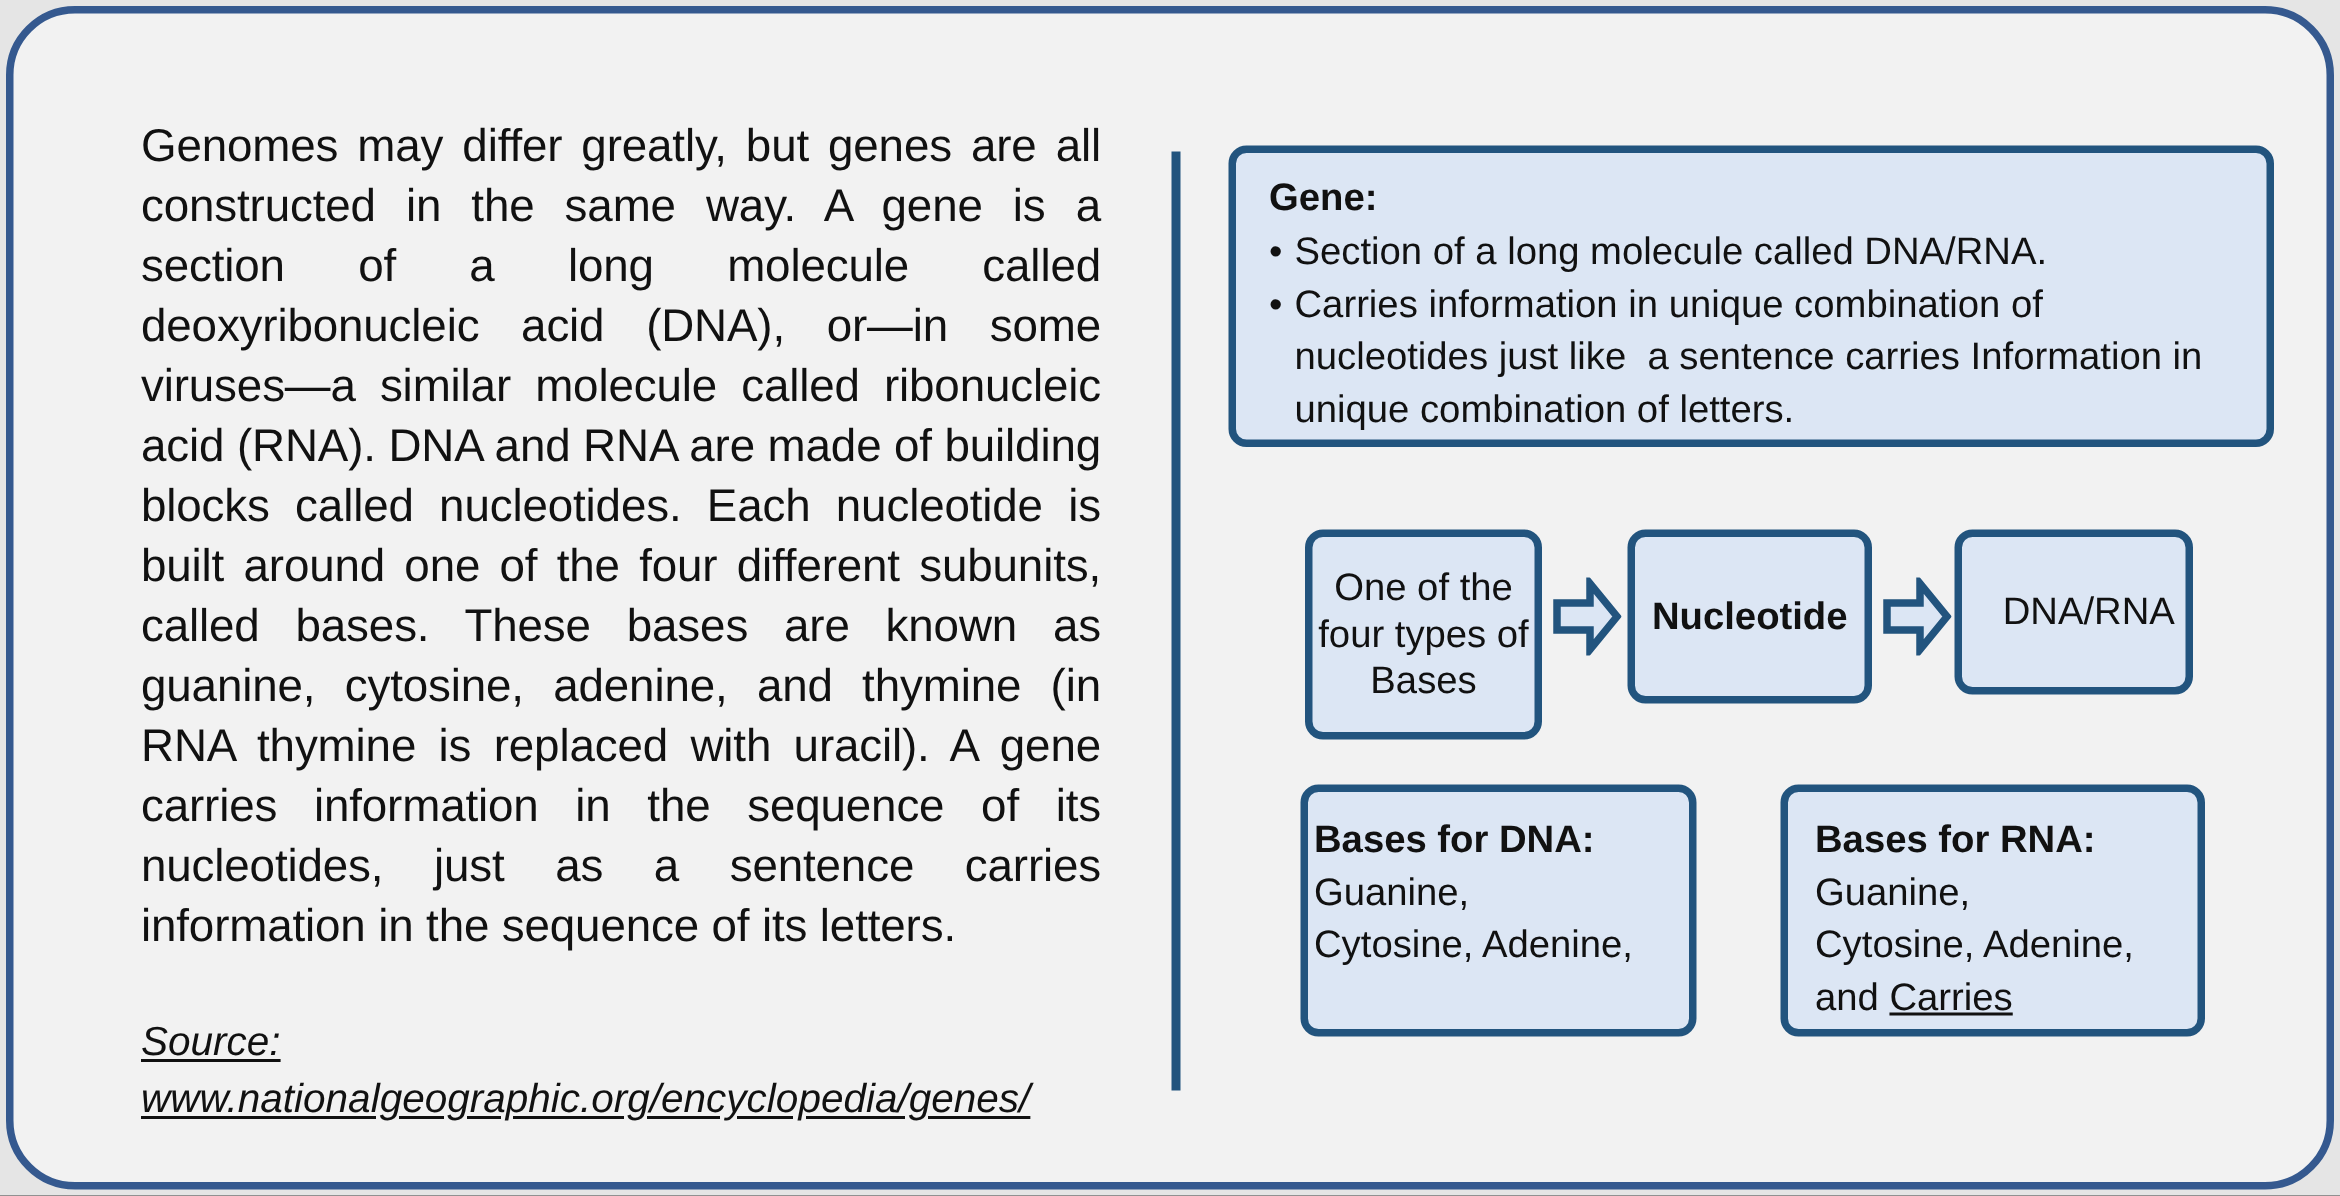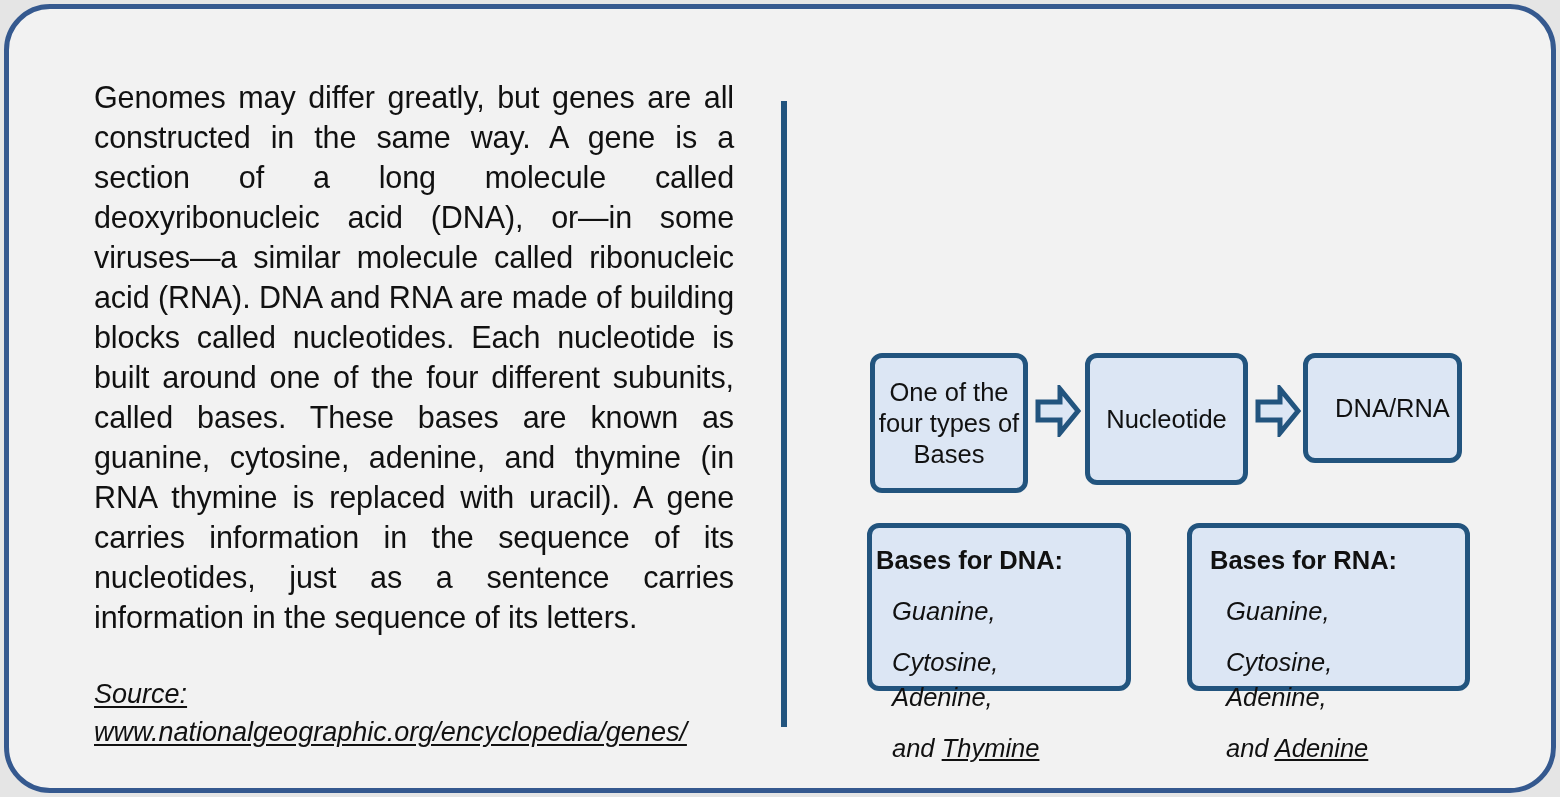--- a/index.html
+++ b/index.html
@@ -128,21 +128,21 @@
     border-radius: 12px;
     display: flex;
     align-items: center;
     justify-content: center;
     text-align: center;
     font-size: 25.5px;
     line-height: 31px;
     color: #111111;
   }
   #flow-1 { left: 861px; top: 344px; width: 158px; height: 140px; }
-  #flow-2 { left: 1076px; top: 344px; width: 163px; height: 132px; }
+  #flow-2 { left: 1076px; top: 344px; width: 163px; height: 116px; font-weight: bold; }
   #flow-3 { left: 1294px; top: 344px; width: 159px; height: 110px; padding-left: 20px; }
 
   .arrow {
     position: absolute;
     width: 46px;
     height: 52px;
   }
   #arrow-1 { left: 1026px; top: 376px; }
   #arrow-2 { left: 1246px; top: 376px; }
 
@@ -154,42 +154,46 @@
     font-size: 25.5px;
     font-weight: bold;
     color: #111111;
     line-height: 36px;
     margin: 0;
   }
   .base-line {
     font-size: 25.5px;
     color: #111111;
     line-height: 35px;
-    margin: 16px;
-    font-style: italic;
+    margin: 0;
   }
   .underlined { text-decoration: underline; text-underline-offset: 2px; }
 </style>
 </head>
 <body>
 
 <div id="slide">
   <div id="card">
 
     <div id="left-col">
       <p class="body-par">Genomes may differ greatly, but genes are all constructed in the same way. A gene is a section of a long molecule called deoxyribonucleic acid (DNA), or—in some viruses—a similar molecule called ribonucleic acid (RNA). DNA and RNA are made of building blocks called nucleotides. Each nucleotide is built around one of the four different subunits, called bases. These bases are known as guanine, cytosine, adenine, and thymine (in RNA thymine is replaced with uracil). A gene carries information in the sequence of its nucleotides, just as a sentence carries information in the sequence of its letters.</p>
 
       <div id="source-block">
         <span class="src-line">Source:</span>
         <span class="src-line">www.nationalgeographic.org/encyclopedia/genes/</span>
       </div>
     </div>
 
     <div id="divider"></div>
 
+    <div id="gene-box" class="bluebox">
+      <div id="gene-title">Gene:</div>
+      <div class="gene-bullet">Section of a long molecule called DNA/RNA.</div>
+      <div class="gene-bullet">Carries information in unique combination of nucleotides just like  a sentence carries Information in unique combination of letters.</div>
+    </div>
 
     <div id="flow-1" class="flowbox">One of the four types of Bases</div>
 
     <div class="arrow" id="arrow-1">
       <svg viewBox="0 0 46 52" width="46" height="52" aria-hidden="true">
         <polygon points="3,17 25,17 25,4 43,26 25,48 25,35 3,35" fill="#dce6f4" stroke="#22547e" stroke-width="5" stroke-linejoin="miter"></polygon>
       </svg>
     </div>
 
     <div id="flow-2" class="flowbox">Nucleotide</div>
@@ -199,24 +203,23 @@
         <polygon points="3,17 25,17 25,4 43,26 25,48 25,35 3,35" fill="#dce6f4" stroke="#22547e" stroke-width="5" stroke-linejoin="miter"></polygon>
       </svg>
     </div>
 
     <div id="flow-3" class="flowbox">DNA/RNA</div>
 
     <div id="dna-box" class="bluebox">
       <div class="base-title">Bases for DNA:</div>
       <div class="base-line">Guanine,</div>
       <div class="base-line">Cytosine, Adenine,</div>
-      <div class="base-line"><span>and </span><span class="underlined">Thymine</span></div>
     </div>
 
     <div id="rna-box" class="bluebox">
       <div class="base-title">Bases for RNA:</div>
       <div class="base-line">Guanine,</div>
       <div class="base-line">Cytosine, Adenine,</div>
-      <div class="base-line"><span>and </span><span class="underlined">Adenine</span></div>
+      <div class="base-line"><span>and </span><span class="underlined">Carries</span></div>
     </div>
 
   </div>
 </div>
 
 </body></html>

